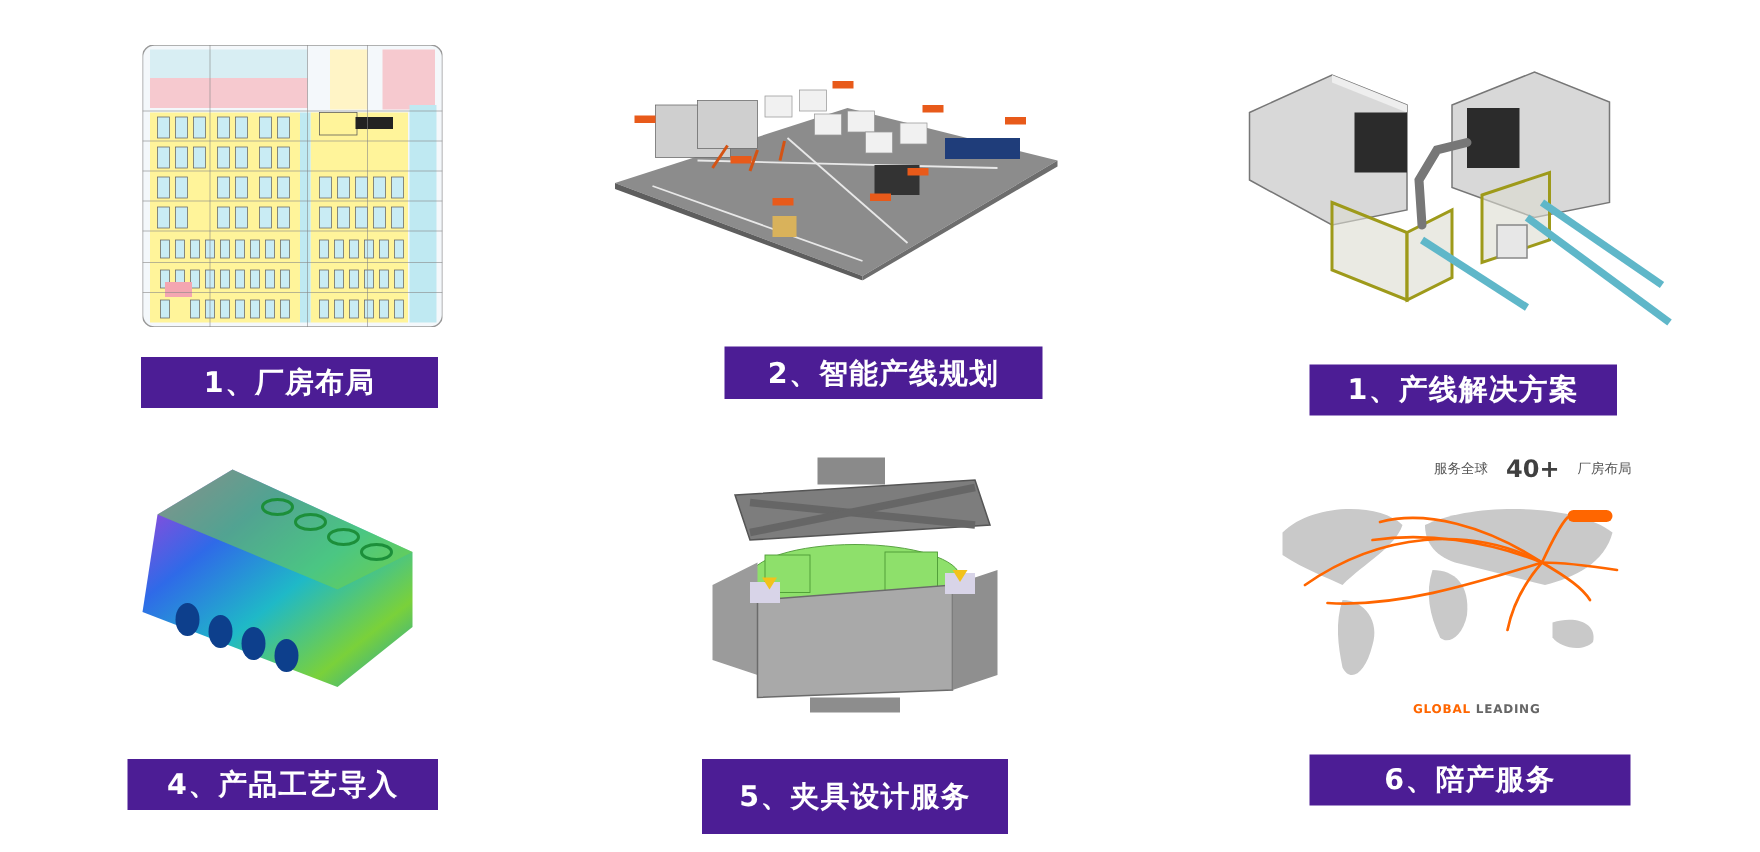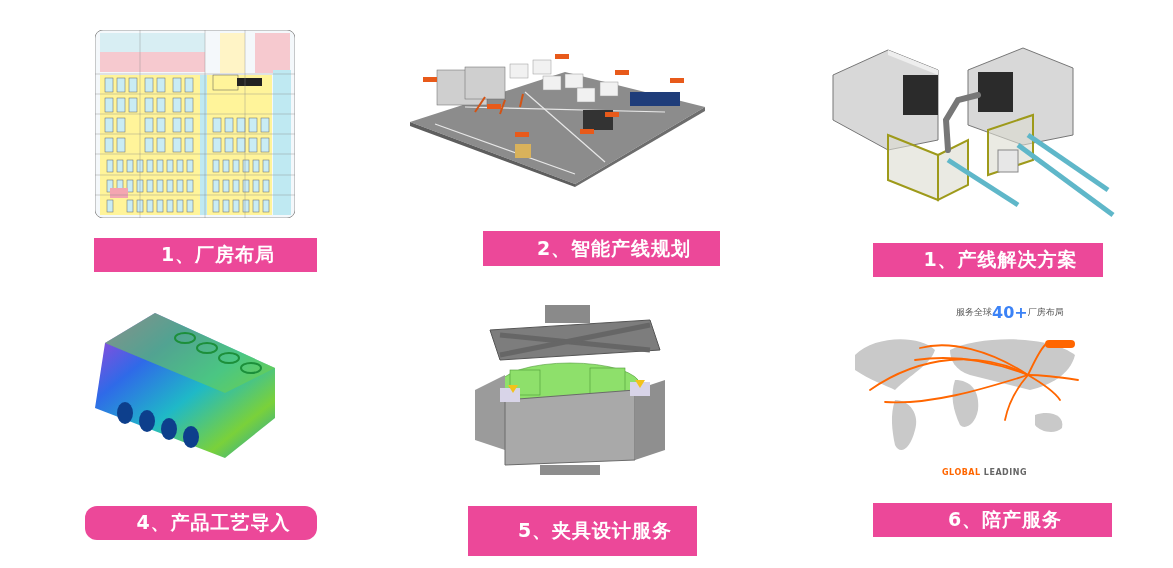--- a/index.html
+++ b/index.html
@@ -1,26 +1,26 @@
 <!DOCTYPE html>
 <html><head>
 <meta charset="utf-8">
 <style>
   html, body { margin:0; padding:0; background:#ffffff; }
   body { width:1173px; height:568px; position:relative; overflow:hidden;
          font-family:"DejaVu Sans", sans-serif; }
   .tile-img { position:absolute; }
-  .label { position:absolute; background:#ec4899; color:#ffffff;
+  .label { position:absolute; background:#4c1d95; color:#ffffff;
            font-weight:bold; font-size:19px; display:flex; align-items:center;
            justify-content:center; letter-spacing:1px;
-           font-family:"DejaVu Sans", sans-serif;padding-left:25px; }
+           font-family:"DejaVu Sans", sans-serif; }
   svg { display:block; }
   .map-head { position:absolute; font-size:9px; color:#555; display:flex;
-              align-items:center; gap:0;text-align:right; }
-  .map-head .num { color:#3b82f6; font-weight:bold; font-size:16px; }
+              align-items:center; gap:12px;text-align:right; }
+  .map-head .num { color:#404040; font-weight:bold; font-size:16px; }
   .gl { position:absolute; font-size:8px; font-weight:bold; color:#666; letter-spacing:0.5px; }
   .gl .o { color:#ff6600;margin-top:30px; }
 </style>
 </head>
 <body>
 
 <div class="tile-img" style="left:95px;top:30px;width:200px;height:188px;">
   <svg width="200" height="188" viewBox="0 0 200 188">
     <rect x="0" y="0" width="200" height="188" rx="8" fill="#f4f8fb" stroke="#999"></rect>
     <rect x="5" y="3" width="105" height="22" fill="#d8eef3"></rect>
@@ -221,21 +221,21 @@
         <ellipse cx="116" cy="129" rx="8" ry="11"></ellipse>
     </g>
     <g fill="none" stroke="#1c8f3a" stroke-width="2">
       <ellipse cx="110" cy="30" rx="10" ry="5"></ellipse>
         <ellipse cx="132" cy="40" rx="10" ry="5"></ellipse>
         <ellipse cx="154" cy="50" rx="10" ry="5"></ellipse>
         <ellipse cx="176" cy="60" rx="10" ry="5"></ellipse>
     </g>
   </svg>
 </div>
-<div class="label" style="left:85px;top:506px;width:207px;height:34px;border-radius:12px;">4、产品工艺导入</div>
+<div class="label" style="left:85px;top:506px;width:207px;height:34px;">4、产品工艺导入</div>
 
 <div class="tile-img" style="left:470px;top:300px;width:200px;height:180px;">
   <svg width="200" height="180" viewBox="0 0 200 180">
     <rect x="75" y="5" width="45" height="18" fill="#8a8a8a"></rect>
     <polygon points="20,30 180,20 190,50 30,60" fill="#7d7d7d" stroke="#555"></polygon>
     <g stroke="#666" stroke-width="5">
         <line x1="30" y1="35" x2="180" y2="50"></line>
         <line x1="30" y1="55" x2="180" y2="25"></line>
       </g>
     <g fill="#8ee06b" stroke="#4d9a36" stroke-width="0.6">

